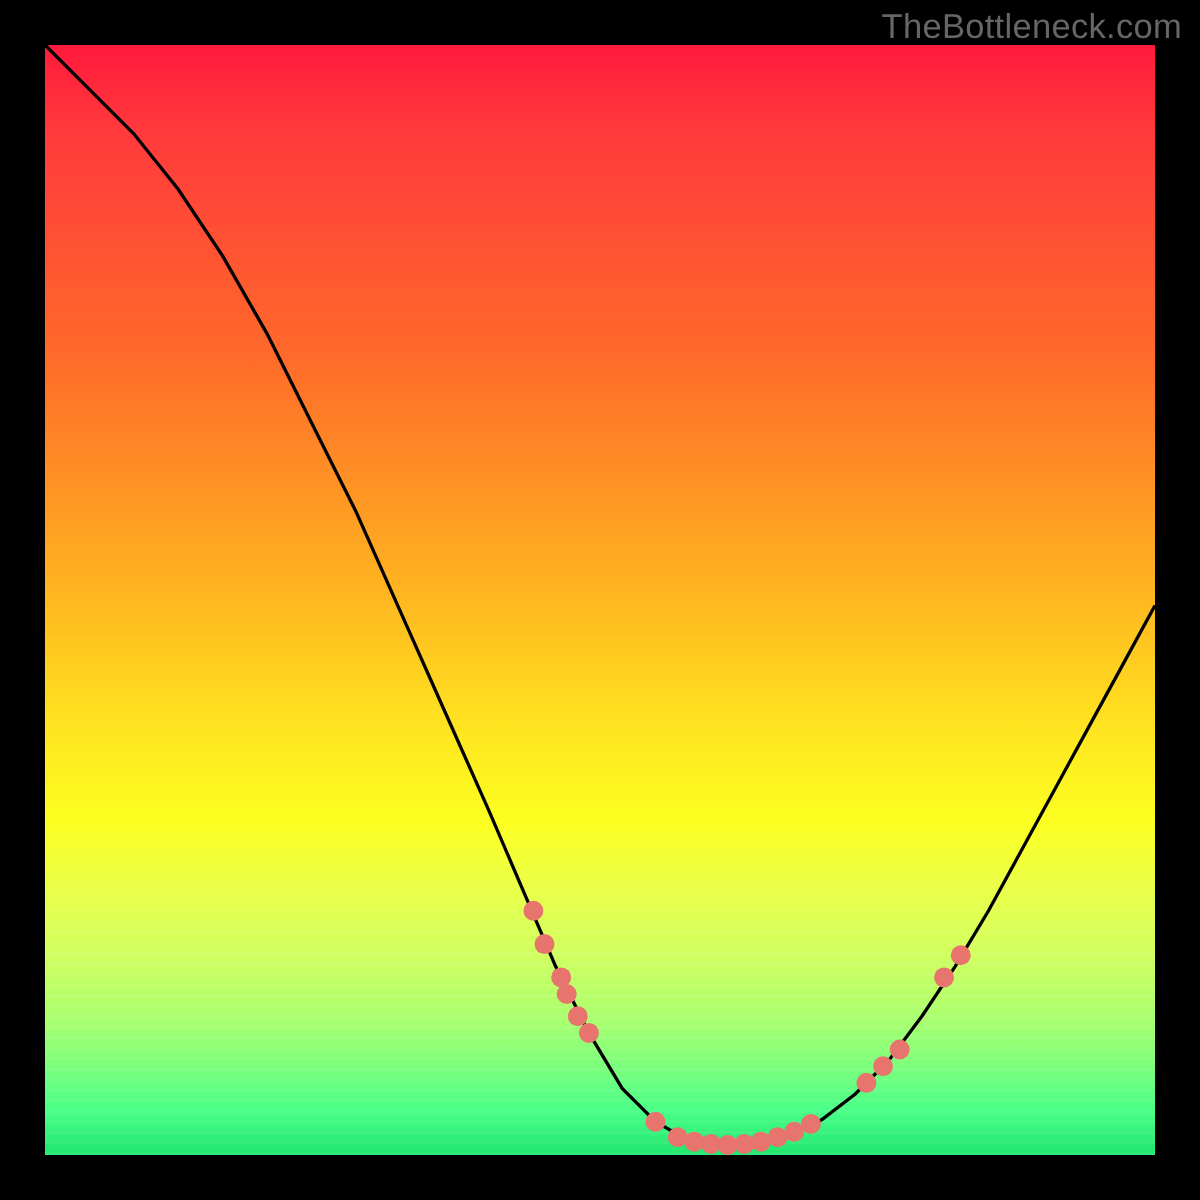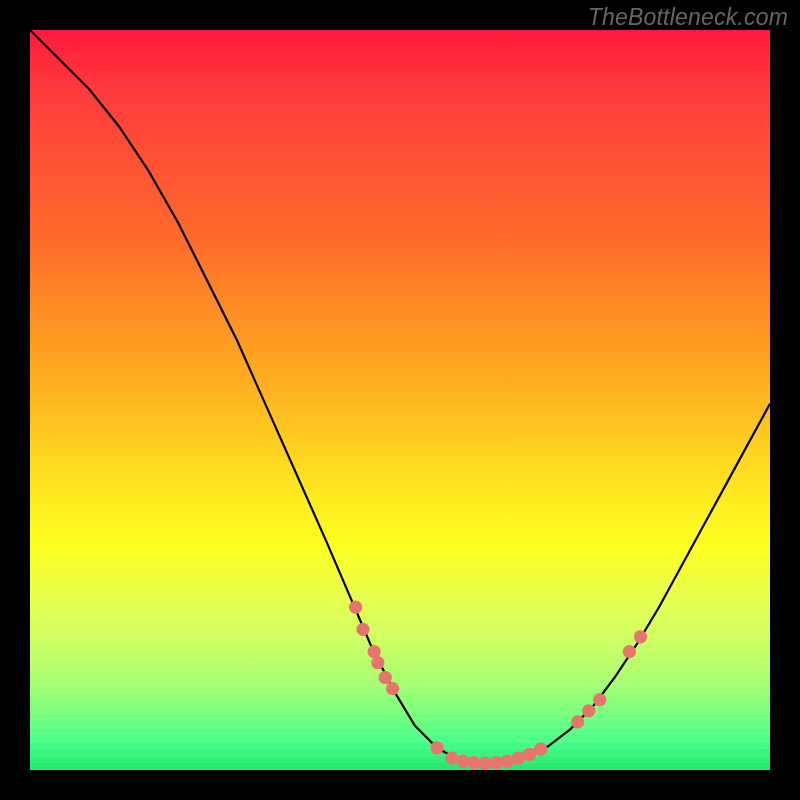--- a/index.html
+++ b/index.html
@@ -9,21 +9,20 @@
     height: 800px;
     background: #000;
     font-family: Arial, Helvetica, sans-serif;
     overflow: hidden;
   }
   .wrap {
     position: relative;
     width: 800px;
     height: 800px;
     background: #000;
-    font-style: italic;
   }
   .plot {
     position: absolute;
     left: 30px;
     top: 30px;
     width: 740px;
     height: 740px;
     box-sizing: border-box;
     
     background: linear-gradient(

